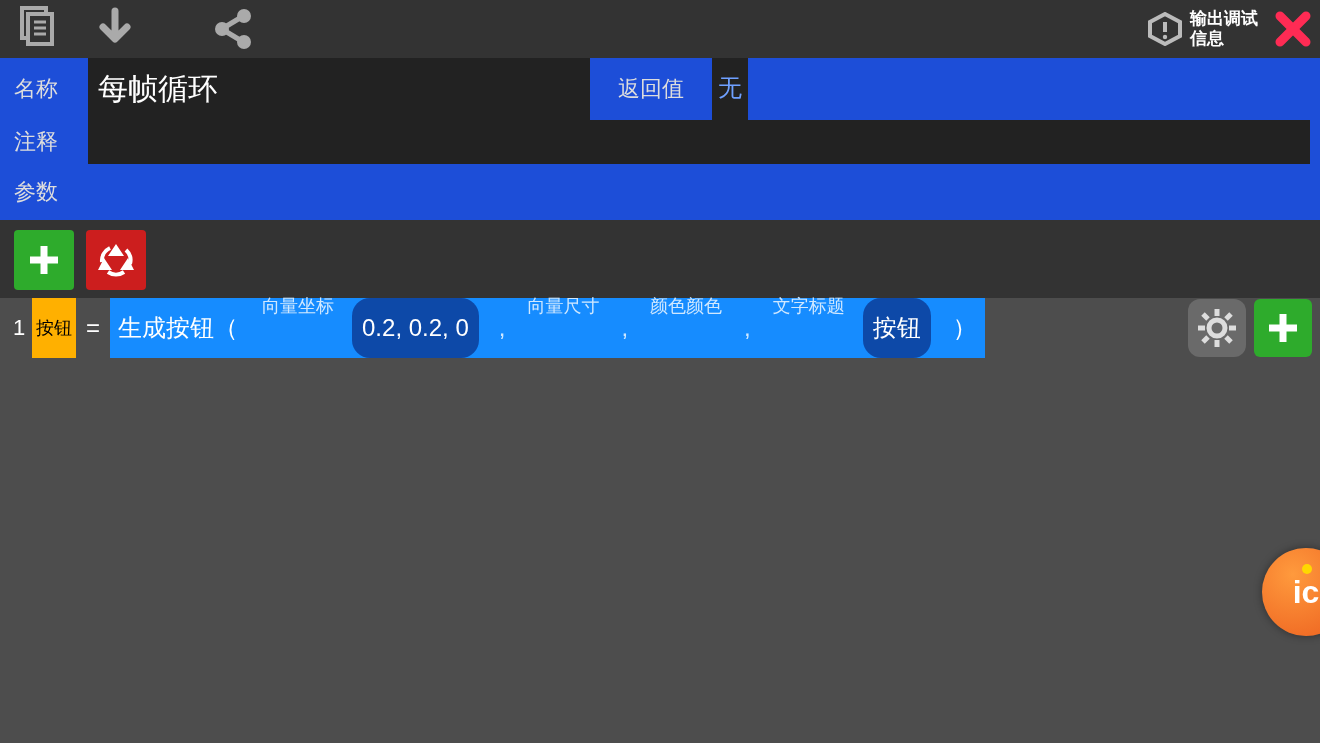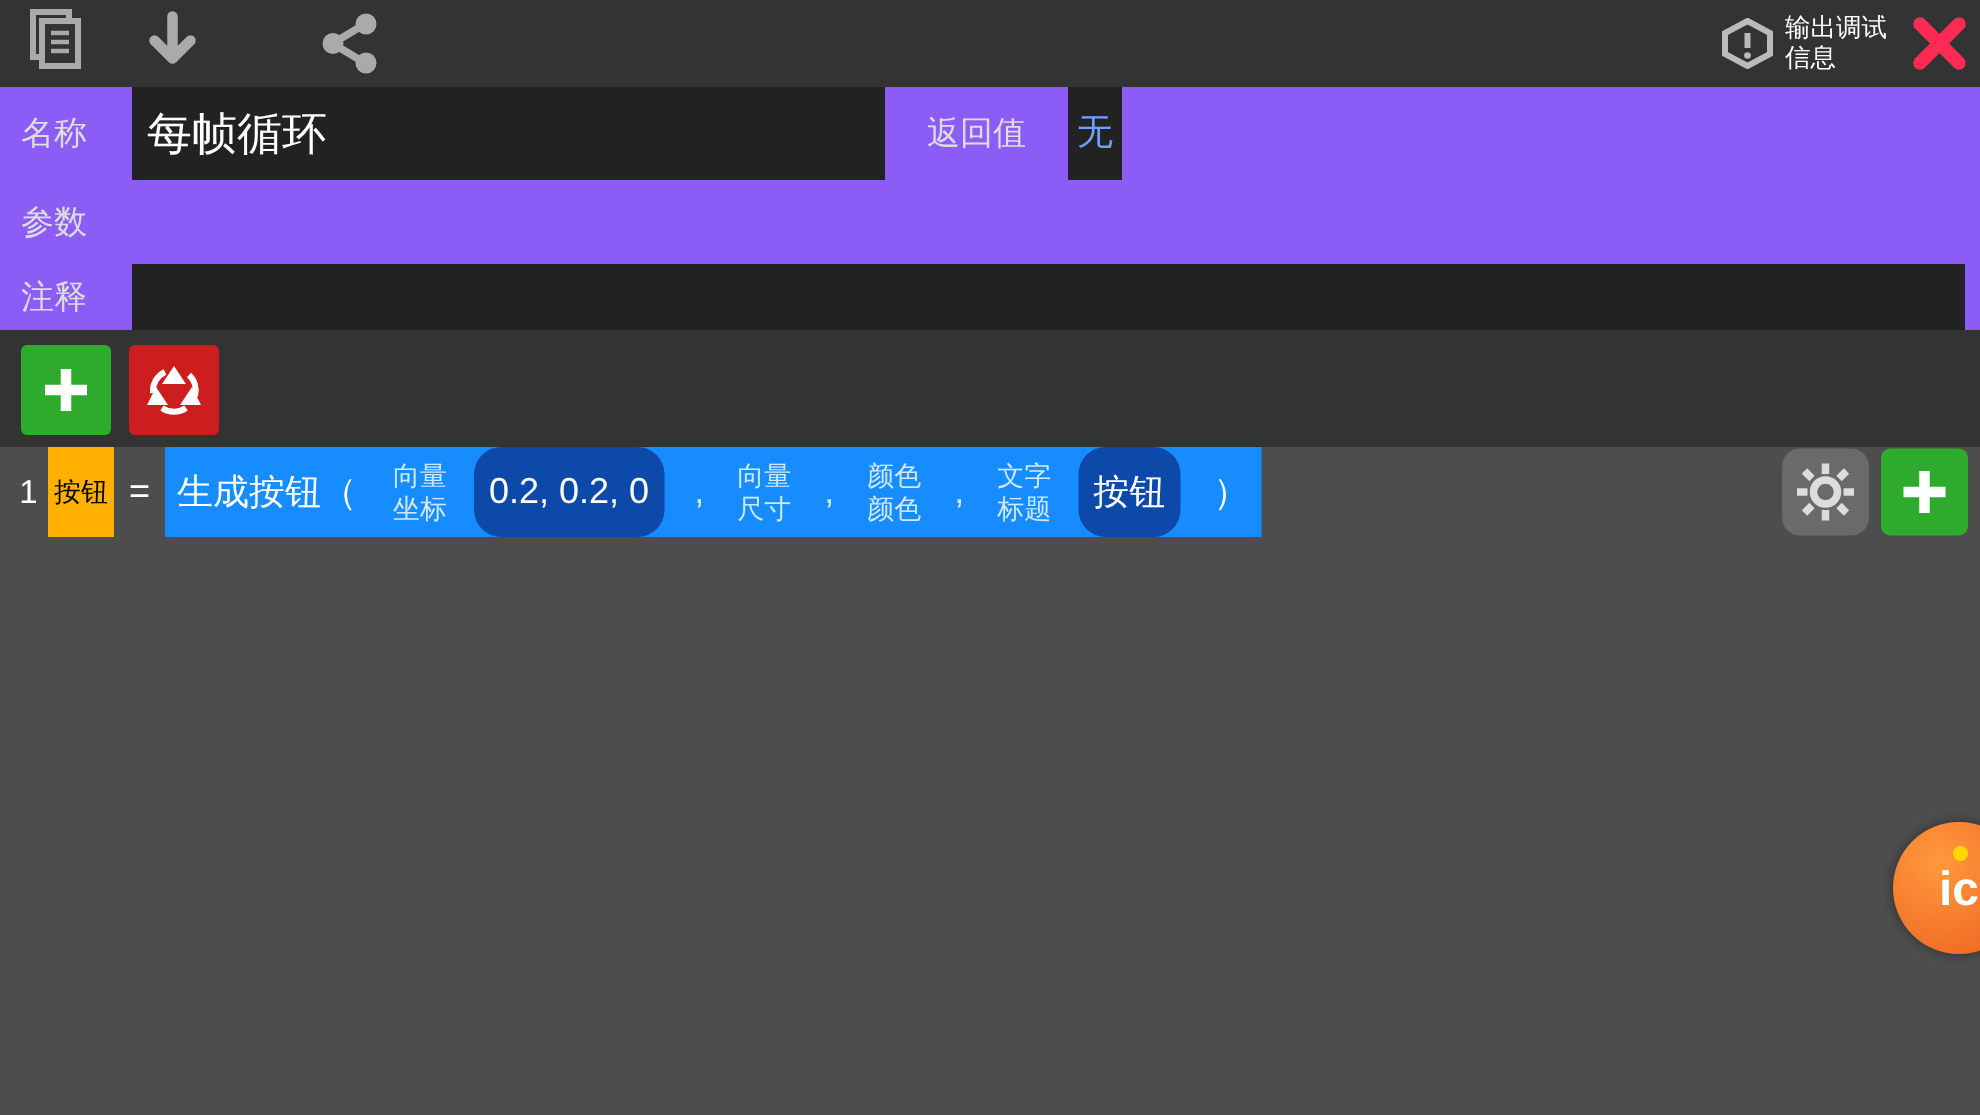--- a/index.html
+++ b/index.html
@@ -4,25 +4,25 @@
 <style>
   * { box-sizing: border-box; margin: 0; padding: 0; font-family: "Microsoft YaHei", Arial, sans-serif; }
   html, body { width: 1320px; height: 743px; background: #333; color: #fff; overflow: hidden; position: relative; }
 
   
   .top-bar { height: 58px; background: #333; display: flex; align-items: center; padding: 0 8px; }
   .top-left { display: flex; gap: 20px; align-items: center; }
   .top-icon { color: #aaa; display: flex; align-items: center; justify-content: center; width: 58px; height: 58px; cursor: pointer; }
   .top-spacer { flex: 1; }
   .debug-group { display: flex; align-items: center; gap: 8px; cursor: pointer; padding-right: 8px; }
-  .debug-text { display: flex; flex-direction: column; font-size: 17px; line-height: 20px; color: #fff; font-weight: normal;}
+  .debug-text { display: flex; flex-direction: column; font-size: 17px; line-height: 20px; color: #fff; font-weight: bold;}
   .close-btn { color: #ff2b54; margin-left: 8px; cursor: pointer; }
 
   
-  .header-fields { background: #8b5cf6; padding: 0 10px; }
+  .header-fields { background: #1d4ed8; padding: 0 10px; }
   .row { display: flex; align-items: center; min-height: 62px; }
   .row-label { width: 78px; font-size: 22px; color: #ddd; padding-left: 4px; }
   .name-input { height: 62px; background: #222; font-size: 30px; color: #fff; padding: 0 10px; border: none; width: 502px; }
   .return-label { font-size: 22px; color: #ddd; padding: 0 28px; }
   .return-value { height: 62px; min-width: 34px; background: #222; color: #6fa0ff; font-size: 24px; padding: 14px 6px 0 6px; }
   .comment-input { flex: 1; height: 44px; background: #222; border: none; color: #fff; font-size: 18px; padding: 0 10px; }
   .param-row { min-height: 56px; }
 
   
   .action-row { display: flex; gap: 12px; padding: 10px 14px 8px 14px; align-items: center; }
@@ -31,21 +31,21 @@
   .red   { background: #cc1e1e; }
 
   
   .code-area { background: #4d4d4d; min-height: 474px; padding-top: 0; }
   .code-line { display: flex; align-items: center; height: 60px; background: #4d4d4d; padding: 0 8px; }
   .line-num { width: 22px; text-align: center; font-size: 22px; color: #fff; }
   .var-chip { background: #ffb000; color: #000; font-size: 18px; height: 60px; display: flex; align-items: center; padding: 0 4px; margin-left: 2px; }
   .eq { padding: 0 10px; font-size: 24px; }
   .expr { display: flex; align-items: center; background: #168cff; height: 60px; cursor: pointer; gap: 12px; }
   .func-name { font-size: 24px; color: #fff; padding: 0 8px; height: 60px; display: flex; align-items: center; }
-  .param-label-col { display: flex; flex-direction: column; justify-content: center; font-size: 18px; line-height: 22px; color: #d0e8ff; padding: 0 4px; height: 66px; }
+  .param-label-col { display: flex; justify-content: center; font-size: 18px; line-height: 22px; color: #d0e8ff; padding: 0 4px; height: 66px; }
   .param-value { background: #0d49a8; color: #fff; font-size: 24px; padding: 0 10px; height: 60px; display: flex; align-items: center; margin: 0 2px; border-radius: 18px; }
   .comma { font-size: 24px; color: #d0e8ff; padding: 0 6px; }
   .line-spacer { flex: 1; }
   .gear-btn { width: 58px; height: 58px; background: #6a6a6a; border-radius: 12px; display: flex; align-items: center; justify-content: center; cursor: pointer; margin-right: 8px; }
   .add-line-btn { width: 58px; height: 58px; background: #2eab2c; border-radius: 6px; display: flex; align-items: center; justify-content: center; cursor: pointer; }
 
   
   .bubble { position: absolute; right: -30px; top: 548px; width: 88px; height: 88px; border-radius: 50%; background: radial-gradient(circle at 35% 30%, #ff9a3d, #ec5f1e); display: flex; align-items: center; justify-content: center; color: #fff; font-size: 32px; font-weight: bold; box-shadow: 0 0 8px rgba(0,0,0,.4); }
   .bubble .dot { width: 10px; height: 10px; background: #ffd800; border-radius: 50%; position: absolute; top: 16px; left: 40px; }
 
@@ -102,26 +102,26 @@
   </div>
 </div>
 
 <div class="header-fields">
   <div class="row">
     <div class="row-label">名称</div>
     <input class="name-input" value="每帧循环" style="">
     <div class="return-label">返回值</div>
     <div class="return-value">无</div>
   </div>
-  <div class="row param-row">
-    <div class="row-label">参数</div>
-  </div>
   <div class="row" style="min-height:44px;">
     <div class="row-label">注释</div>
     <input class="comment-input" value="" style="">
+  </div>
+  <div class="row param-row">
+    <div class="row-label">参数</div>
   </div>
 </div>
 
 <div class="action-row">
   <div class="sq-btn green">
     <svg width="40" height="40" viewBox="0 0 40 40">
       <line x1="20" y1="6" x2="20" y2="34" stroke="#fff" stroke-width="7"></line>
       <line x1="6" y1="20" x2="34" y2="20" stroke="#fff" stroke-width="7"></line>
     </svg>
   </div>

